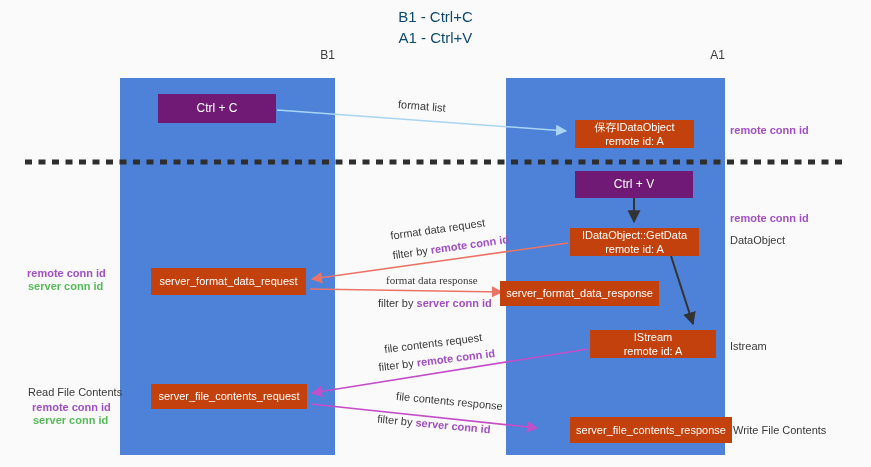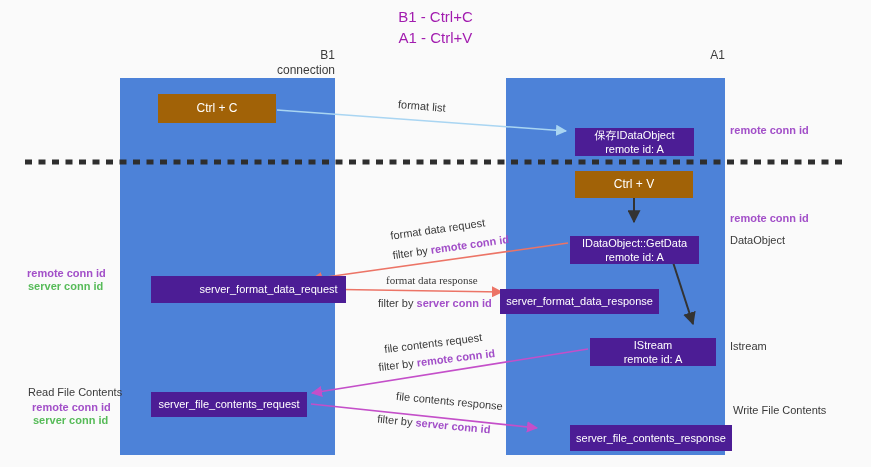--- a/index.html
+++ b/index.html
@@ -1,41 +1,41 @@
 <!DOCTYPE html>
 <html><head>
 <meta charset="utf-8">
 <style>
   html,body { margin:0; padding:0; background:#fafafa; font-family:"Liberation Sans", sans-serif; }
   .canvas { position:relative; width:871px; height:467px; background:#fafafa; overflow:hidden; }
 
   .title { position:absolute; left:0; top:6px; width:871px; text-align:center;
-           font-size:15px; color:#a21caf; line-height:1.4; z-index:5; }
+           font-size:15px; color:#0c4a6e; line-height:1.4; z-index:5; }
 
   .lane-header { position:absolute; text-align:right; font-size:12px; color:#3c3c3c; line-height:1.25; z-index:5; }
   .lane-header.left  { left:120px; width:215px; top:48px; }
   .lane-header.right { left:506px; width:219px; top:48px; }
 
   .lane { position:absolute; top:78px; height:377px; background:#4d82d8; z-index:1; }
   .lane.left  { left:120px; width:215px; }
   .lane.right { left:506px; width:219px; }
 
   svg.overlay { position:absolute; left:0; top:0; width:871px; height:467px; z-index:2; pointer-events:none; }
 
   .node { position:absolute; z-index:4; color:#fff; font-size:11px; line-height:1.3;
           display:flex; flex-direction:column; align-items:center; justify-content:center; text-align:center; }
-  .node.orange { background:#4c1d95;margin-top:8px; }
-  .node.green  { background:#a16207; font-size:12px; }
+  .node.orange { background:#c2410c; }
+  .node.green  { background:#701a75; font-size:12px; }
 
   #node-ctrl-c   { left:158px; top:94px;  width:118px; height:29px; }
   #node-save-ido { left:575px; top:120px; width:119px; height:28px; }
   #node-ctrl-v   { left:575px; top:171px; width:118px; height:27px; }
   #node-getdata  { left:570px; top:228px; width:129px; height:28px; }
   #node-istream  { left:590px; top:330px; width:126px; height:28px; }
-  #node-fmt-req  { left:151px; top:268px; width:155px; height:27px;padding-left:40px; }
+  #node-fmt-req  { left:151px; top:268px; width:155px; height:27px; }
   #node-fmt-res  { left:500px; top:281px; width:159px; height:25px; }
   #node-file-req { left:151px; top:384px; width:156px; height:25px; }
   #node-file-res { left:570px; top:417px; width:162px; height:26px; }
 
   .alabel { position:absolute; z-index:3; font-size:11px; color:#3a3a3a; white-space:nowrap; }
   .mlabel { position:absolute; z-index:3; font-size:11px; white-space:nowrap; }
   .bold-purple { color:#a24fc8; font-weight:bold; }
   .bold-green  { color:#56bb58; font-weight:bold; }
   .dark { color:#3a3a3a; }
 
@@ -46,40 +46,39 @@
   #lbl-fds-filter  { left:378px; top:297px; }
   #lbl-fcr         { left:384px; top:337px; transform:rotate(-7deg); }
   #lbl-fcr-filter  { left:378px; top:354px; transform:rotate(-7deg); }
   #lbl-fcs         { left:396px; top:395px; transform:rotate(5.5deg); }
   #lbl-fcs-filter  { left:377px; top:418px; transform:rotate(5.5deg); }
 
   #ml-rt-remote1    { left:730px; top:124px; }
   #ml-rt-remote2    { left:730px; top:212px; }
   #ml-rt-dataobject { left:730px; top:234px; color:#3a3a3a; }
   #ml-rt-istream    { left:730px; top:340px; color:#3a3a3a; }
-  #ml-rt-write      { left:733px; top:404px; color:#3a3a3a;text-align:center; }
+  #ml-rt-write      { left:733px; top:424px; color:#3a3a3a;text-align:center; }
   #ml-lt-remote1    { left:27px;  top:267px; }
   #ml-lt-server1    { left:28px;  top:280px; }
   #ml-lt-read       { left:28px;  top:386px; color:#3a3a3a; }
   #ml-lt-remote2    { left:32px;  top:401px; }
   #ml-lt-server2    { left:33px;  top:414px; }
 </style>
 </head>
 <body>
 
 <div class="canvas">
 
   <div class="title">
     <div>B1 - Ctrl+C</div>
     <div>A1 - Ctrl+V</div>
   </div>
 
   <div class="lane-header left">
     <div>B1</div>
-    <div>connection</div>
   </div>
   <div class="lane-header right">
     <div>A1</div>
   </div>
 
   <div class="lane left"></div>
   <div class="lane right"></div>
 
   <svg class="overlay" viewBox="0 0 871 467">
     <defs>

